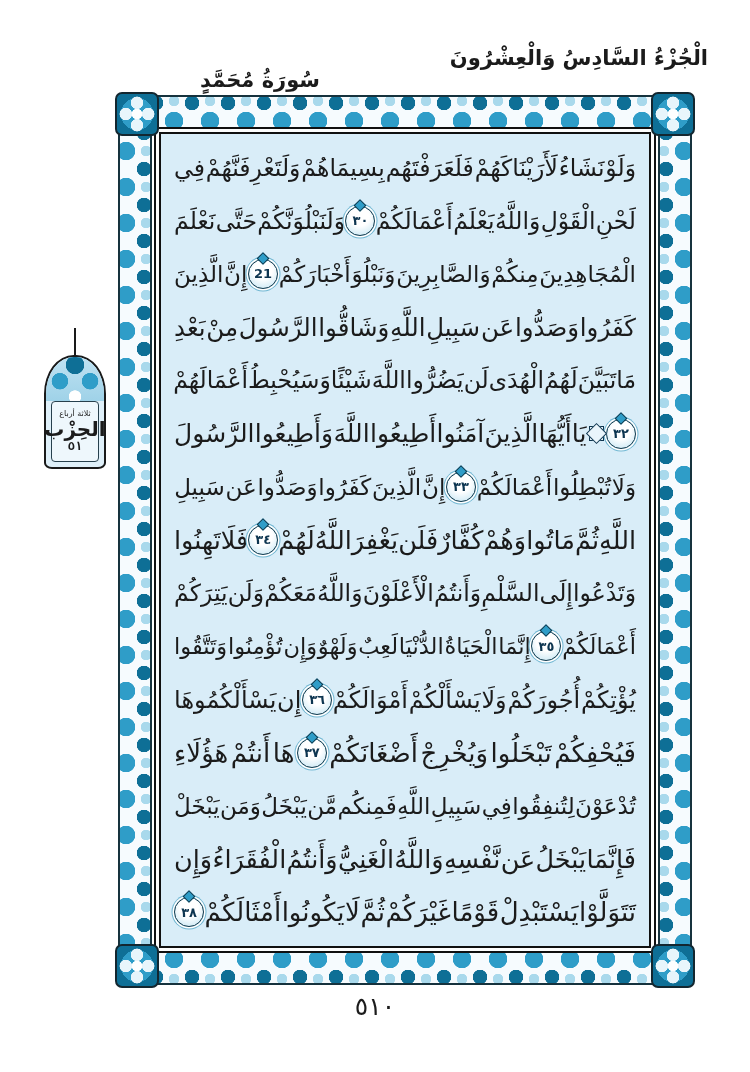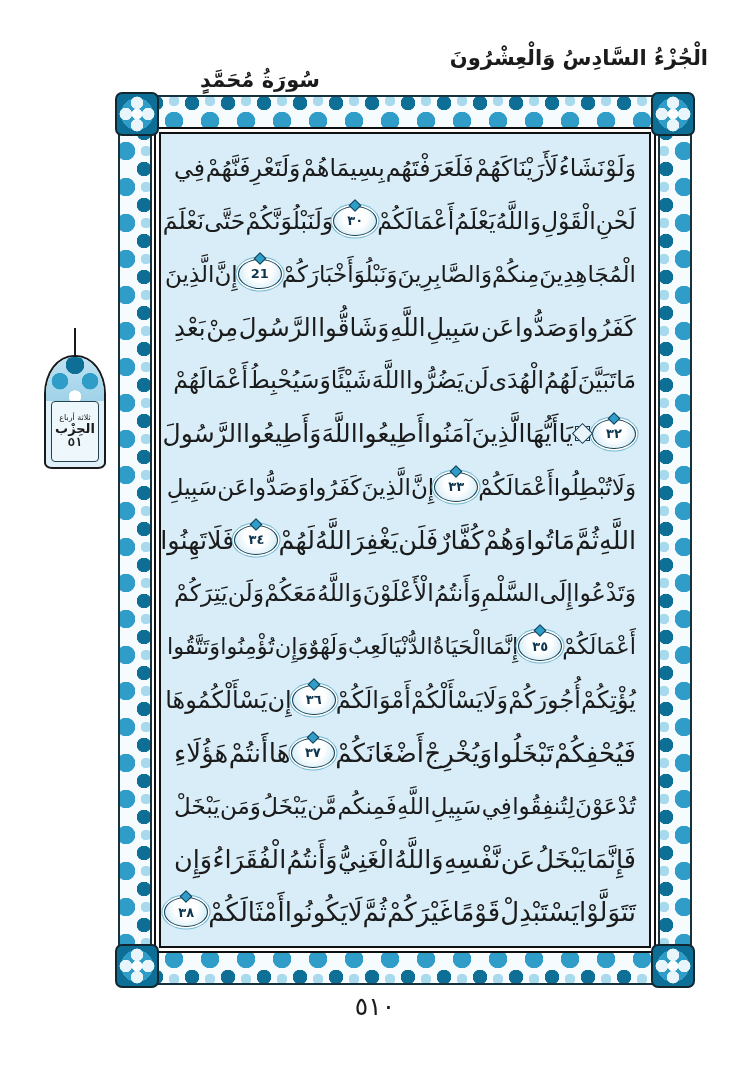--- a/index.html
+++ b/index.html
@@ -75,21 +75,21 @@
     display:flex;flex-direction:column;justify-content:space-between;
     direction:rtl;
   }
   .mushaf-line{
     display:flex;justify-content:space-between;align-items:center;
     height:49px;font-size:26px;white-space:nowrap;overflow:visible;
   }
   .mushaf-line .w{display:inline-block;}
   .ayah-medallion{
     position:relative;flex:0 0 auto;
-    width:44px;height:30px;border-radius:50%;
+    width:30px;height:30px;border-radius:50%;
     border:1.5px solid #123a4d;
     background:radial-gradient(circle at 50% 35%, #ffffff 0 40%, #bfe3f2 100%);
     box-shadow:0 0 0 1.5px #ffffff, 0 0 0 2.5px #6fb6d2;
     display:flex;align-items:center;justify-content:center;
     font-size:13px;font-weight:bold;color:#0d3550;line-height:1;
   }
   .ayah-medallion::before{
     content:"";position:absolute;top:-6px;left:50%;
     width:7px;height:7px;background:#2f9dc8;border:1px solid #123a4d;
     transform:translateX(-50%) rotate(45deg);
@@ -118,21 +118,21 @@
       radial-gradient(circle at 50% 18%, var(--accent-dark) 0 9px, rgba(0,0,0,0) 9.5px),
       linear-gradient(#bfe2f2,#9fd2e8);
   }
   .dome-panel{
     position:absolute;left:5px;right:5px;top:44px;bottom:5px;
     background:#eef7fc;border:1.5px solid #27404d;border-radius:4px;
     display:flex;flex-direction:column;align-items:center;justify-content:center;
     direction:rtl;line-height:1.15;
   }
   .marker-fraction{font-size:8px;}
-  .marker-label{font-size:13px;font-weight:bold;}
+  .marker-label{font-size:20px;font-weight:bold;}
   .marker-number{font-size:12px;font-weight:bold;font-family:Liberation Mono, monospace;}
   
   .page-number{
     position:absolute;top:992px;left:0;width:100%;
     text-align:center;font-size:25px;font-weight:normal;direction:rtl;
   }
 </style>
 </head>
 <body>
 

